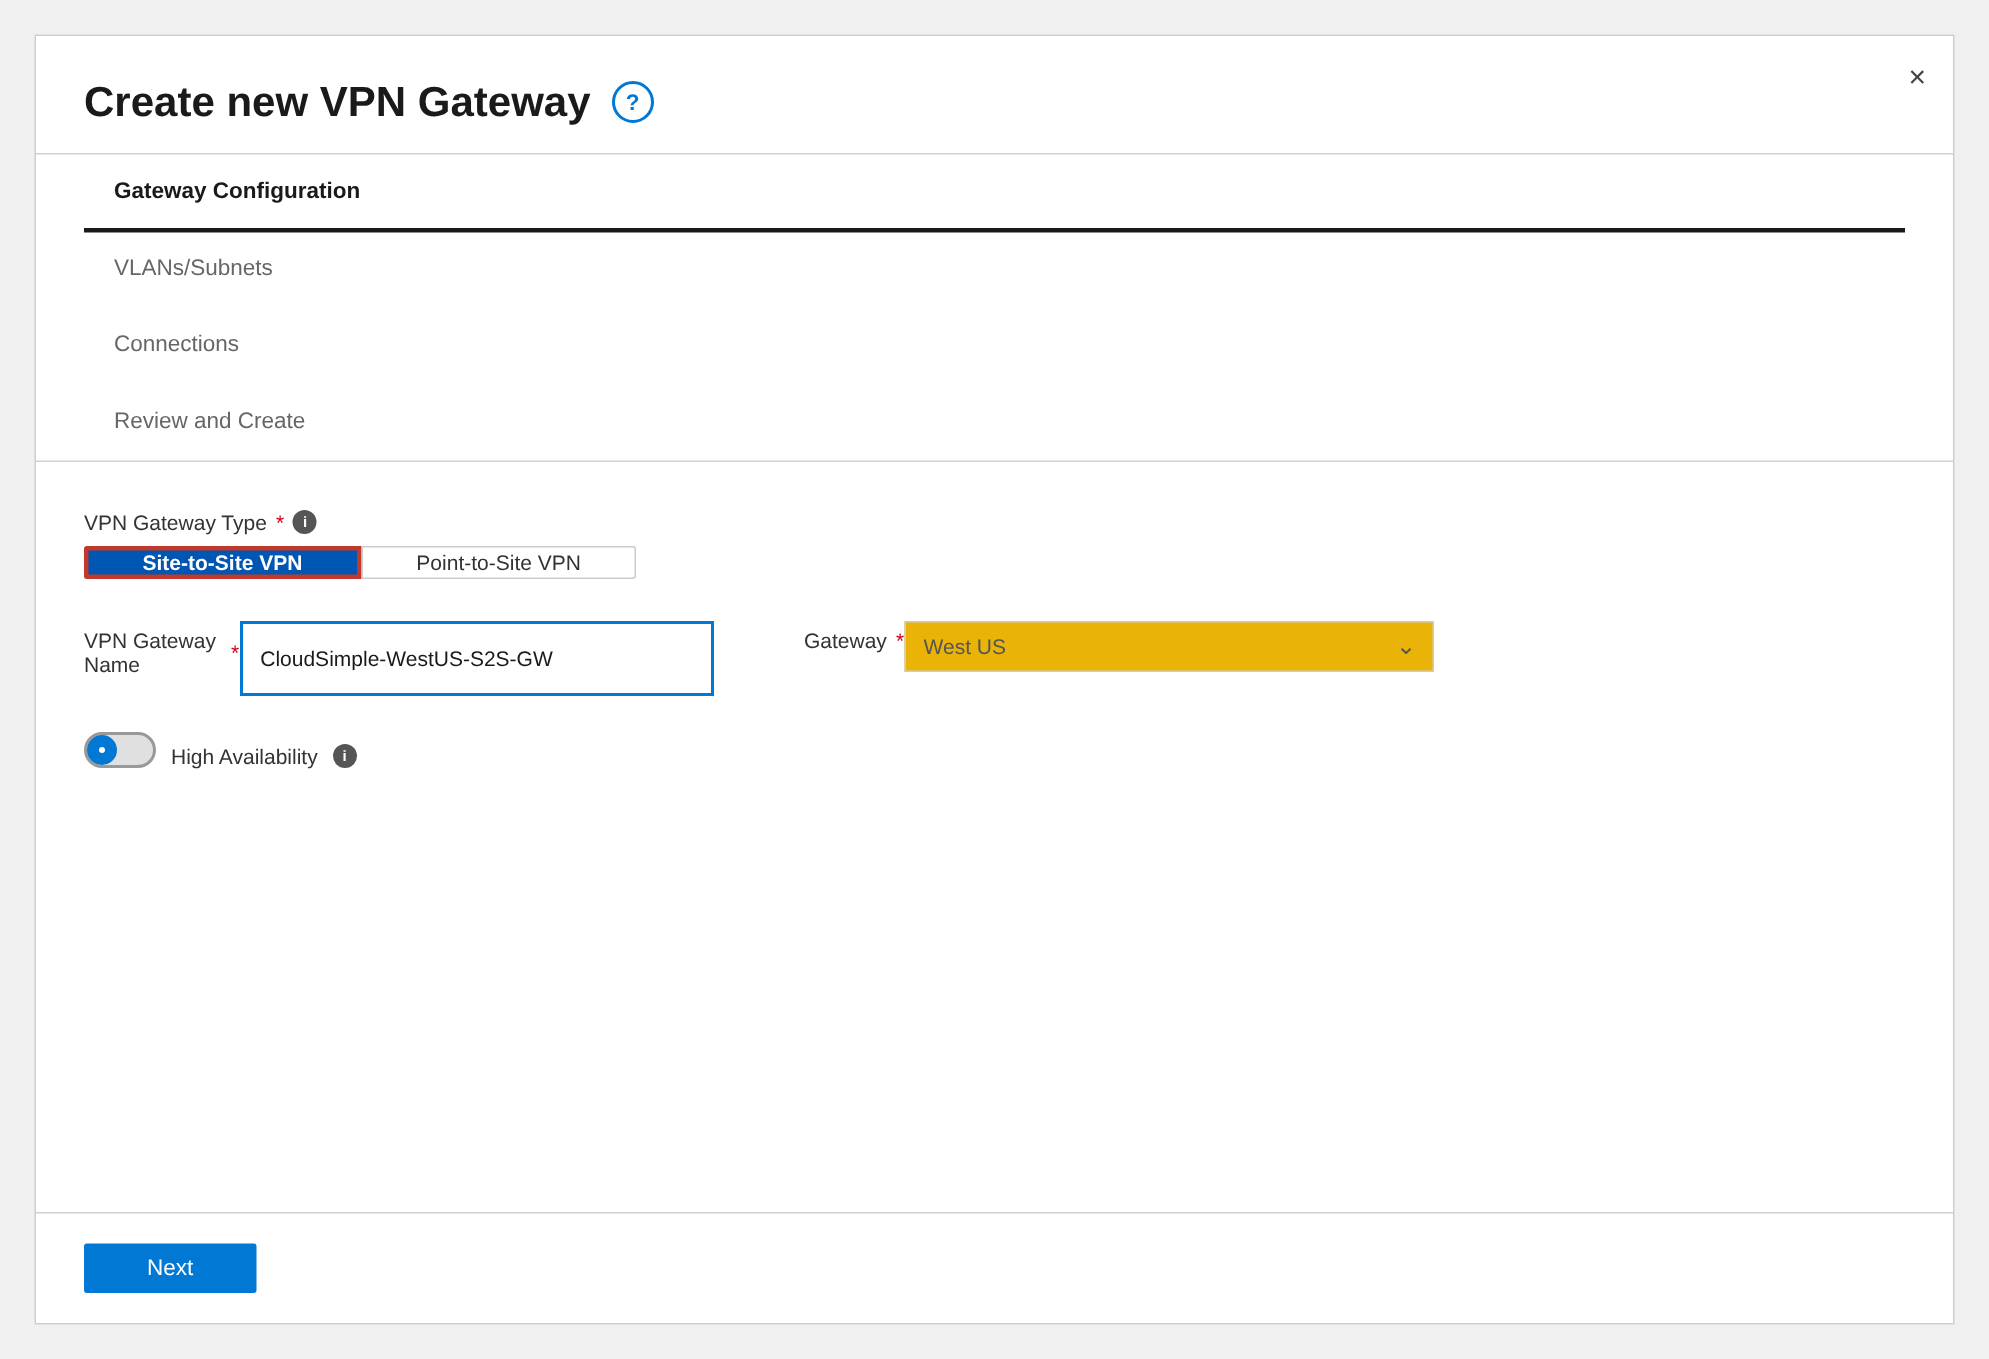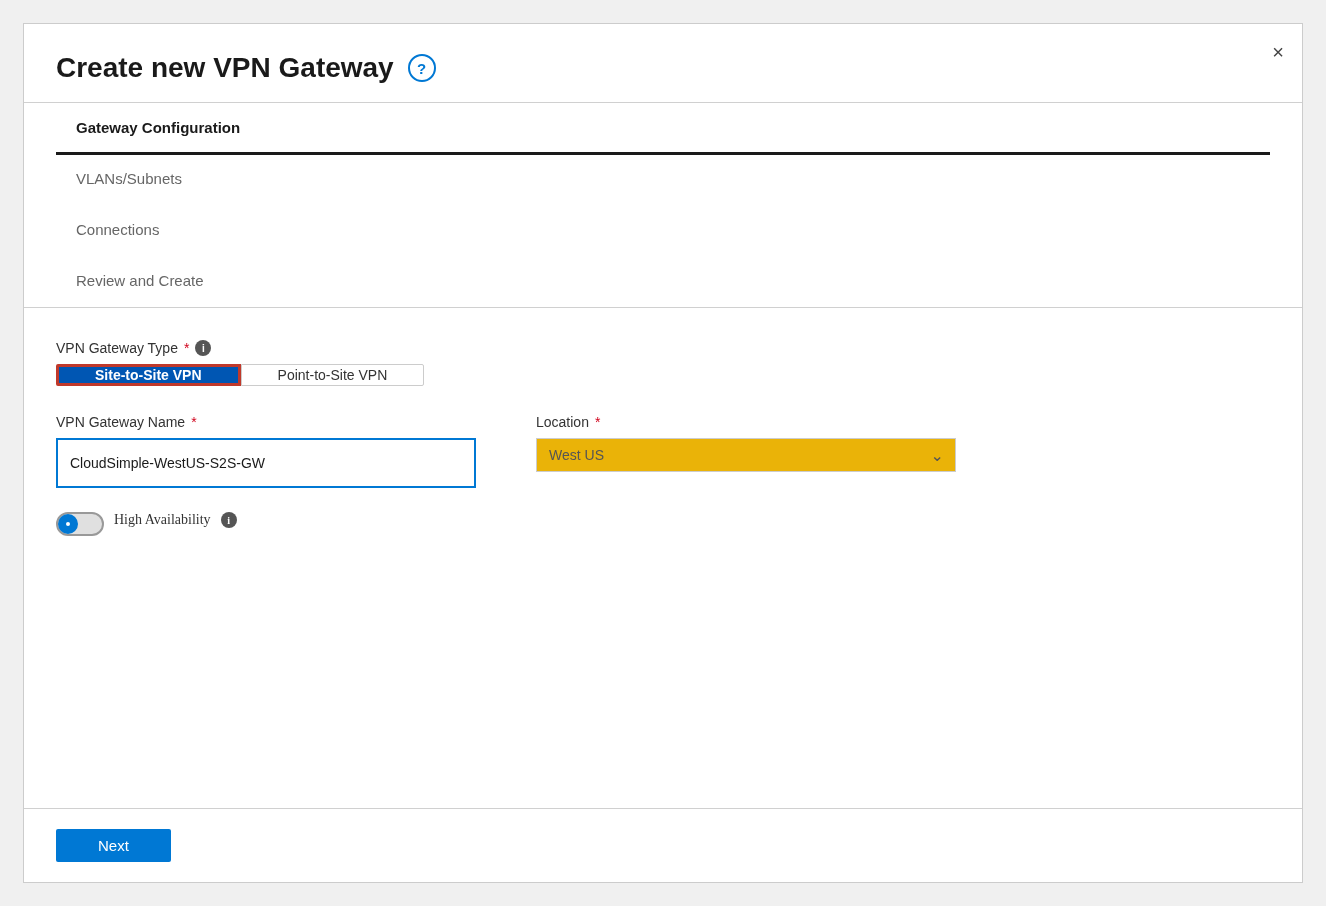--- a/index.html
+++ b/index.html
@@ -133,21 +133,21 @@
       border-radius: 0 2px 2px 0;
     }
     .form-row {
       display: flex;
       gap: 60px;
       margin-bottom: 24px;
       align-items: flex-start;
     }
     .form-col {
       display: flex;
-      flex-direction: column;
+      flex-direction: row;
     }
     .form-col.name-col {
       width: 420px;
     }
     .form-col.location-col {
       width: 420px;
     }
     .text-input {
       width: 100%;
       padding: 15px 12px;
@@ -175,24 +175,23 @@
       position: absolute;
       right: 12px;
       top: 50%;
       transform: translateY(-50%);
       pointer-events: none;
       color: #555;
       font-size: 16px;
     }
     .ha-row {
       display: flex;
-      align-items: flex-start;
+      align-items: flex-end;
       gap: 10px;
       margin-top: 4px;
-      font-family: Liberation Serif, serif;
     }
     .toggle-switch {
       width: 48px;
       height: 24px;
       border-radius: 12px;
       background: #e0e0e0;
       position: relative;
       cursor: pointer;
       border: 2px solid #999;
     }
@@ -272,21 +271,21 @@
     <div class="form-row">
       <div class="form-col name-col">
         <div class="field-label">
           <span>VPN Gateway Name</span>
           <span class="required-star">*</span>
         </div>
         <input class="text-input" type="text" value="CloudSimple-WestUS-S2S-GW" style="">
       </div>
       <div class="form-col location-col">
         <div class="field-label">
-          <span>Location</span>
+          <span>Gateway</span>
           <span class="required-star">*</span>
         </div>
         <div class="select-wrapper">
           <select class="select-control">
             <option value="west-us">West US</option>
             <option value="east-us">East US</option>
             <option value="west-europe">West Europe</option>
           </select>
           <span class="select-arrow">⌄</span>
         </div>

